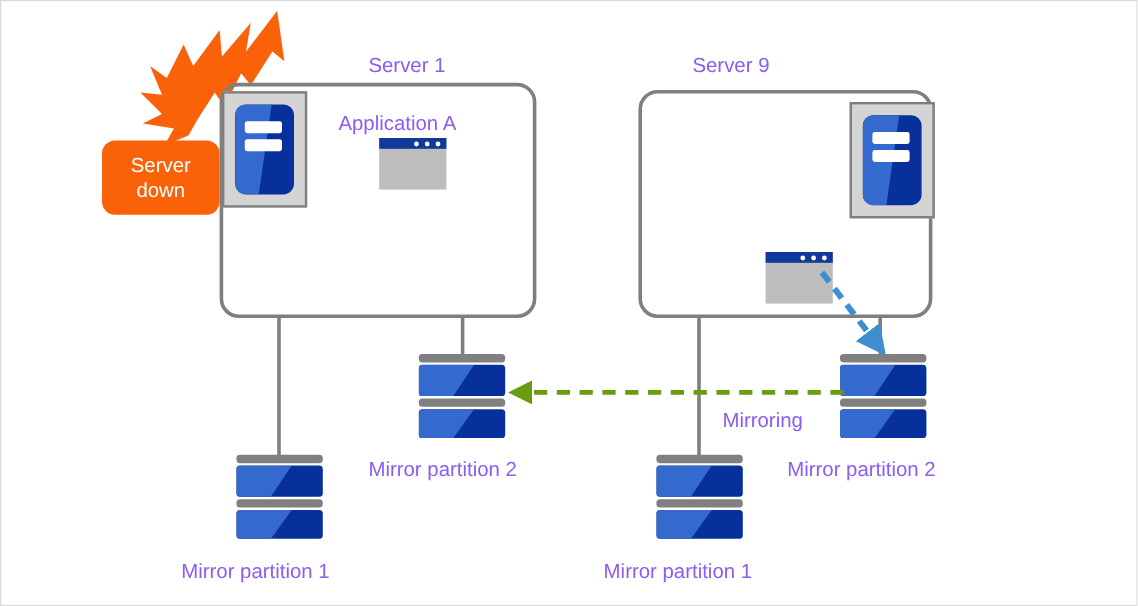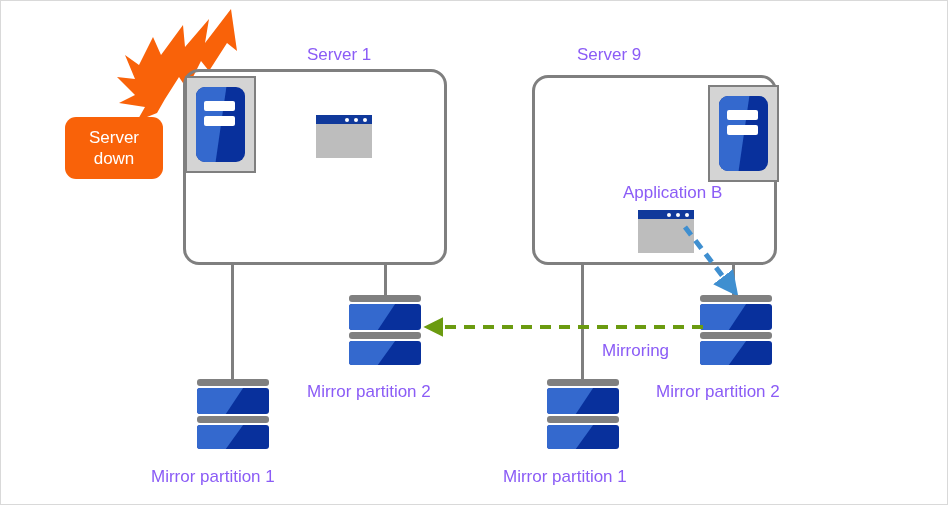--- a/index.html
+++ b/index.html
@@ -94,20 +94,21 @@
     position:absolute;
     background:#f96209;
     border-radius:11px;
     color:#ffffff;
     font-size:17px;
     line-height:21px;
     text-align:center;
     display:flex;flex-direction:column;
     align-items:center;justify-content:center;
     font-family:"Liberation Sans","DejaVu Sans",sans-serif;
+    margin-left:20px;
   }
 
   svg{position:absolute;overflow:visible;}
 </style>
 </head>
 <body>
 
 <div id="canvas">
 
   <svg style="left:108px;top:2px;width:130px;height:118px;" viewBox="0 0 130 118">
@@ -124,20 +125,21 @@
 
   <div class="server-box" style="left:182px;top:68px;width:264px;height:196px;"></div>
 
   <div class="server-icon" style="left:184px;top:75px;width:71px;height:97px;">
     <div class="tower">
       <div class="slot s1"></div>
       <div class="slot s2"></div>
     </div>
   </div>
 
+  <div class="lbl" style="left:281px;top:92px;">Application  A</div>
 
   <div class="app-win" style="left:315px;top:114px;width:56px;height:43px;">
     <div class="bar"></div>
     <div class="dot" style="right:5px;"></div>
     <div class="dot" style="right:14px;"></div>
     <div class="dot" style="right:23px;"></div>
   </div>
 
   <div class="wire" style="left:230px;top:263px;width:3px;height:120px;"></div>
   <div class="wire" style="left:383px;top:263px;width:3px;height:33px;"></div>
@@ -160,21 +162,20 @@
 
   <div class="server-box" style="left:531px;top:74px;width:245px;height:190px;"></div>
 
   <div class="server-icon" style="left:707px;top:84px;width:71px;height:97px;">
     <div class="tower">
       <div class="slot s1"></div>
       <div class="slot s2"></div>
     </div>
   </div>
 
-  <div class="lbl" style="left:622px;top:182px;">Application  B</div>
 
   <div class="app-win" style="left:637px;top:209px;width:56px;height:43px;">
     <div class="bar"></div>
     <div class="dot" style="right:5px;"></div>
     <div class="dot" style="right:14px;"></div>
     <div class="dot" style="right:23px;"></div>
   </div>
 
   <div class="wire" style="left:580px;top:263px;width:3px;height:120px;"></div>
   <div class="wire" style="left:731px;top:263px;width:3px;height:33px;"></div>

